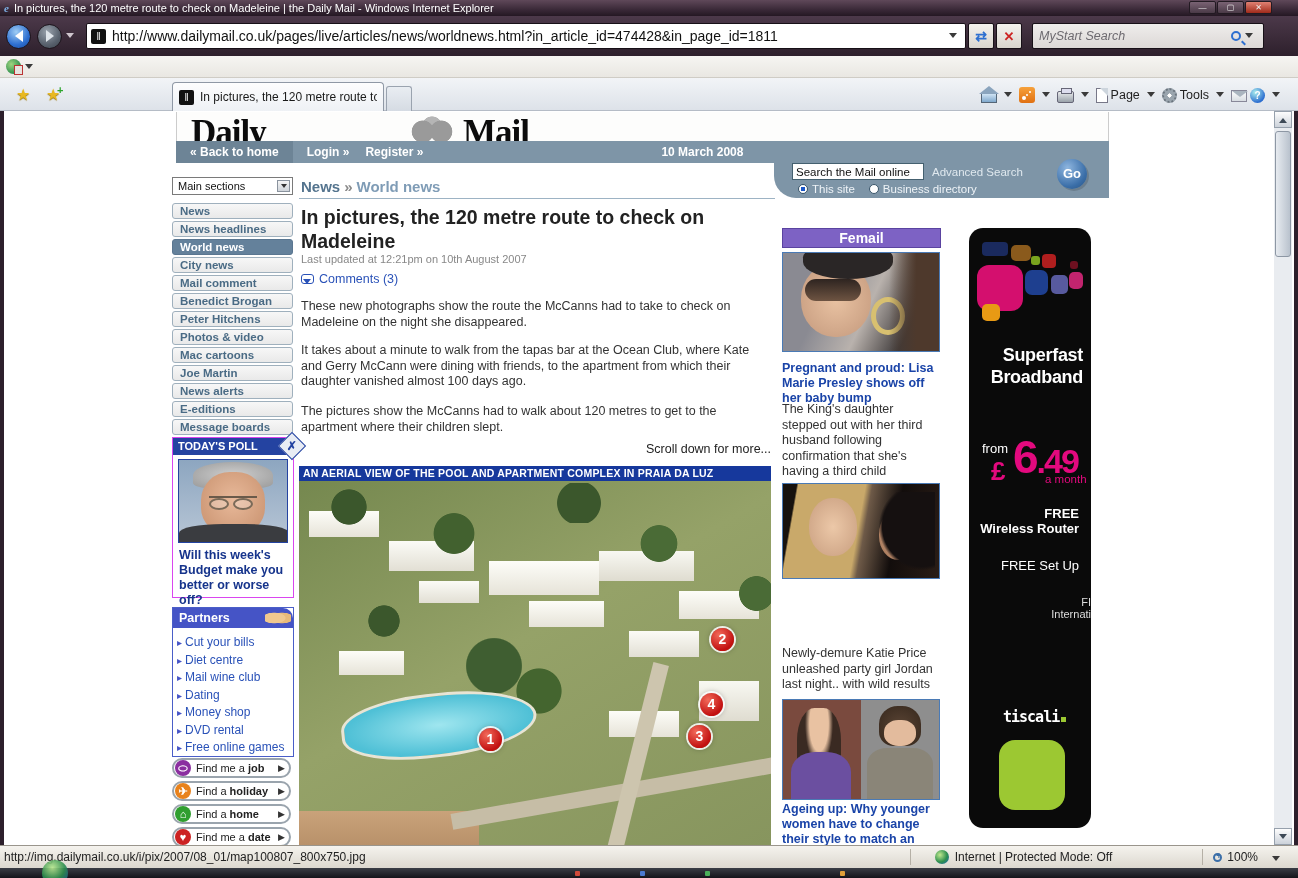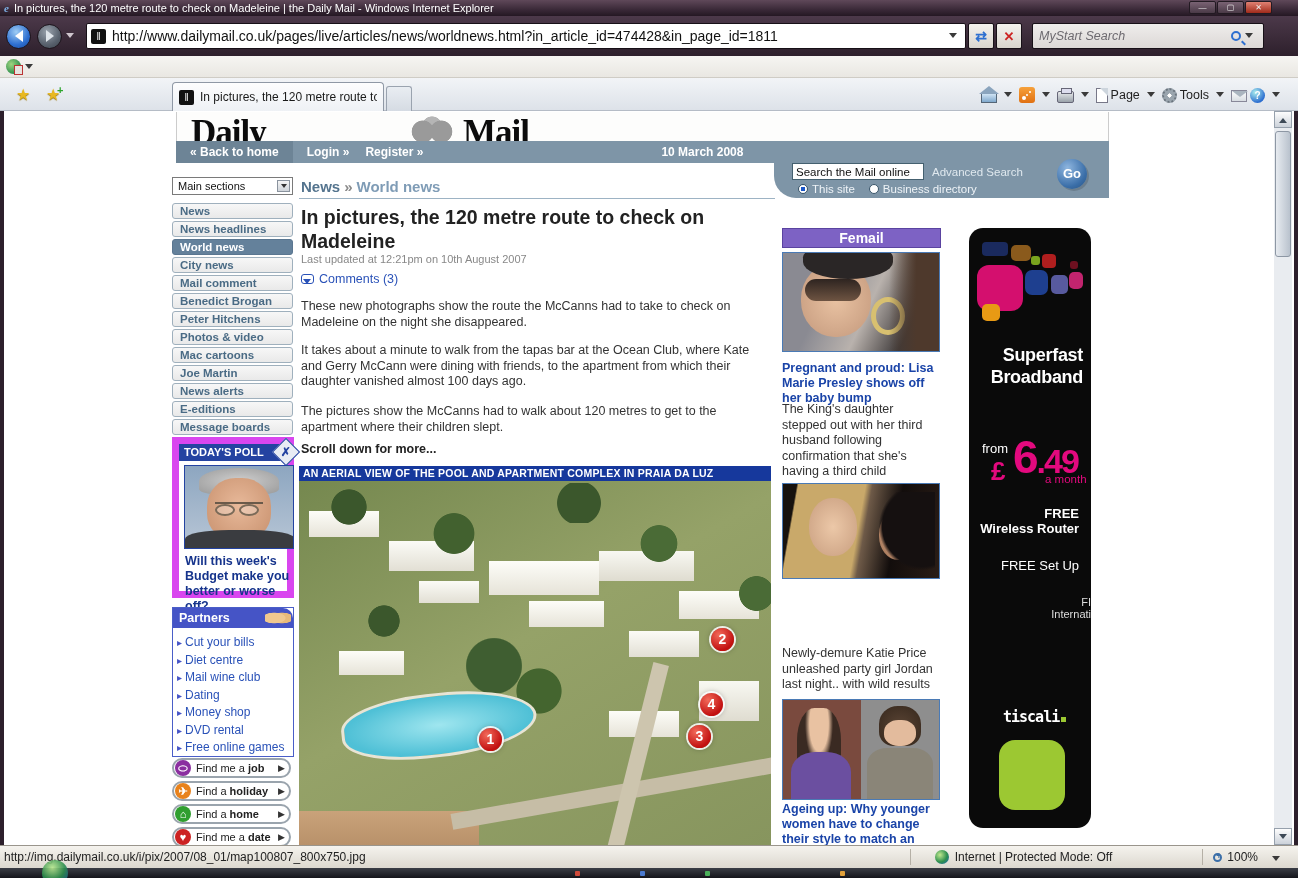--- a/index.html
+++ b/index.html
@@ -86,21 +86,21 @@
   .crumb { left:297px; top:67px; font-size:15px; font-weight:bold; }
   .crumb .a { color:#54748e; } .crumb .s { color:#8a8a8a; padding:0 4px; } .crumb .b { color:#7f9cb6; }
 
   .sectsel { left:168px; top:66px; width:121px; height:18px; background:#fff; border:1px solid #7a7a7a; font-size:11px; color:#111; display:flex; align-items:center; padding-left:5px; }
   .sectsel .dd { position:absolute; right:2px; top:2px; width:13px; height:12px; background:linear-gradient(#f5f5f5,#cfd4da); border:1px solid #8a939e; display:flex; align-items:center; justify-content:center; }
   .ddtri { width:0; height:0; border:3px solid transparent; border-top:4px solid #333; margin-top:3px; }
 
   .snavbtn { position:absolute; left:168px; width:121px; height:16px; background:linear-gradient(#f7f7f7,#e9e9e9); border:1px solid #9fb0bd; border-radius:3px; color:#4a6b85; font-weight:bold; font-size:11.5px; line-height:14px; padding-left:7px; }
   .snavbtn.active { background:#64819b; color:#fff; border-color:#5a7690; }
 
-  .pollbox { left:168px; top:326px; width:122px; height:161px; border:7px solid #d946ef; background:#fff; }
+  .pollbox { left:168px; top:326px; width:122px; height:161px; border:1px solid #d946ef; background:#fff; }
   .pollhdr { height:17px; background:#2443a1; color:#fff; font-weight:bold; font-size:11px; line-height:17px; padding-left:5px; position:relative; }
   .polldiamond { position:absolute; right:-9px; top:-2px; width:20px; height:20px; background:#e8ecf4; border:1px solid #2443a1; transform:rotate(45deg); }
   .polldiamond span { position:absolute; left:4px; top:1px; transform:rotate(-45deg); color:#2443a1; font-size:12px; font-weight:bold; }
   .pollimg { position:absolute; left:5px; top:21px; width:110px; height:84px; border:1px solid #2443a1; background:linear-gradient(#8da6c0,#b8c6d6); overflow:hidden; }
   .face { position:absolute; left:22px; top:12px; width:64px; height:62px; background:radial-gradient(ellipse at 50% 45%,#e8b99a,#cf9a78 75%); border-radius:45% 45% 42% 42%; }
   .hair { position:absolute; left:14px; top:2px; width:80px; height:26px; background:radial-gradient(#cfcfcf,#9a9a9a); border-radius:50% 50% 20% 20%; }
   .glasses { position:absolute; left:30px; top:36px; width:48px; height:13px; border-top:2px solid #6a5a4a; display:flex; gap:4px; }
   .glasses i { width:20px; height:12px; border:2px solid #7a6a58; border-radius:50%; background:rgba(255,255,255,.25); }
   .suit { position:absolute; left:0; bottom:-4px; width:110px; height:22px; background:#3a3c40; border-radius:40% 40% 0 0; }
   .pollq { position:absolute; left:6px; top:110px; width:112px; color:#16348c; font-weight:bold; font-size:12.5px; line-height:15px; }
@@ -116,21 +116,21 @@
   .pill .ic { width:16px; height:16px; border-radius:50%; margin:0 5px 0 1px; flex:none; color:#fff; font-size:11px; line-height:16px; text-align:center; font-weight:bold; }
   .pill .chv { margin-left:auto; margin-right:4px; color:#333; font-size:9px; }
   .pill b { margin-left:3px; }
 
   .headline { left:297px; top:94px; width:465px; font-size:19.5px; font-weight:bold; color:#222; line-height:24px; }
   .dateline { left:297px; top:142px; font-size:11px; color:#888; }
   .comments { left:297px; top:161px; display:flex; align-items:center; color:#2a52b8; font-size:12.5px; }
   .bubble { width:13px; height:10px; border:1.5px solid #2a52b8; border-radius:3px; margin-right:5px; position:relative; }
   .bubble::after { content:""; position:absolute; left:1px; bottom:-5px; border:4px solid transparent; border-top:5px solid #2a52b8; }
   .para { left:297px; width:470px; font-size:12.5px; color:#333; line-height:15.5px; }
-  .scrollmore { font-weight:bold; color:#222; }
+  .scrollmore { font-weight:normal; color:#222;text-align:right; }
 
   .photo { left:295px; top:355px; width:472px; height:379px; }
   .photocap { height:15px; background:#16389c; color:#fff; font-weight:bold; font-size:10.5px; line-height:15px; padding-left:4px; letter-spacing:.2px; }
   .aerial { position:relative; width:472px; height:364px; background:linear-gradient(150deg,#75884f,#95a268 45%,#87955e); overflow:hidden; }
   .art { position:absolute; inset:0;
     background-image:
       radial-gradient(circle, #3b572c 0 48%, transparent 50%),
       radial-gradient(circle, #42612f 0 48%, transparent 50%),
       radial-gradient(circle, #3b572c 0 48%, transparent 50%),
       radial-gradient(circle, #4a6b36 0 48%, transparent 50%),

